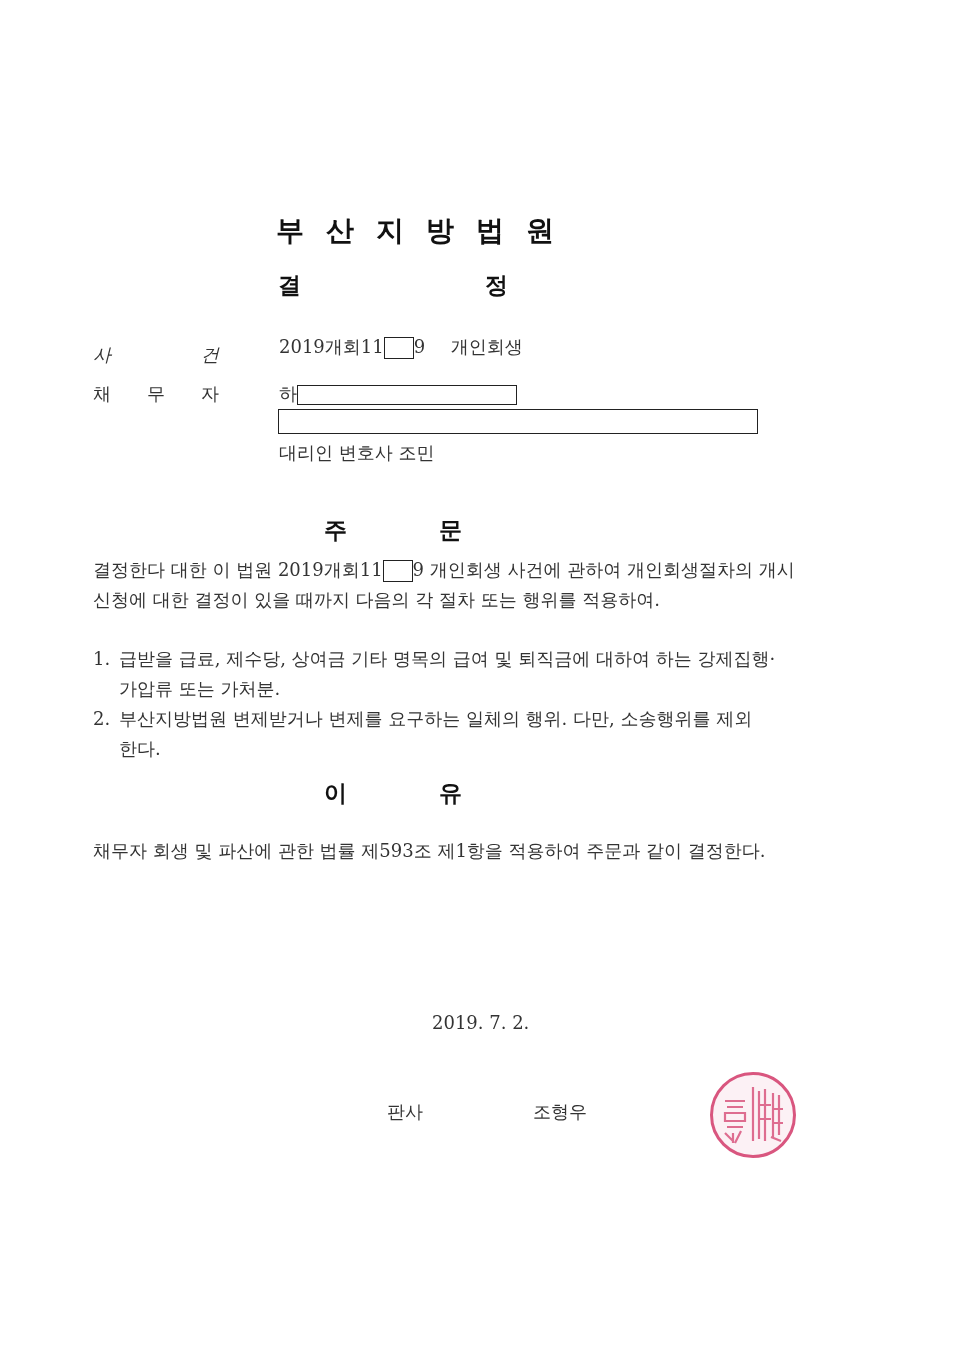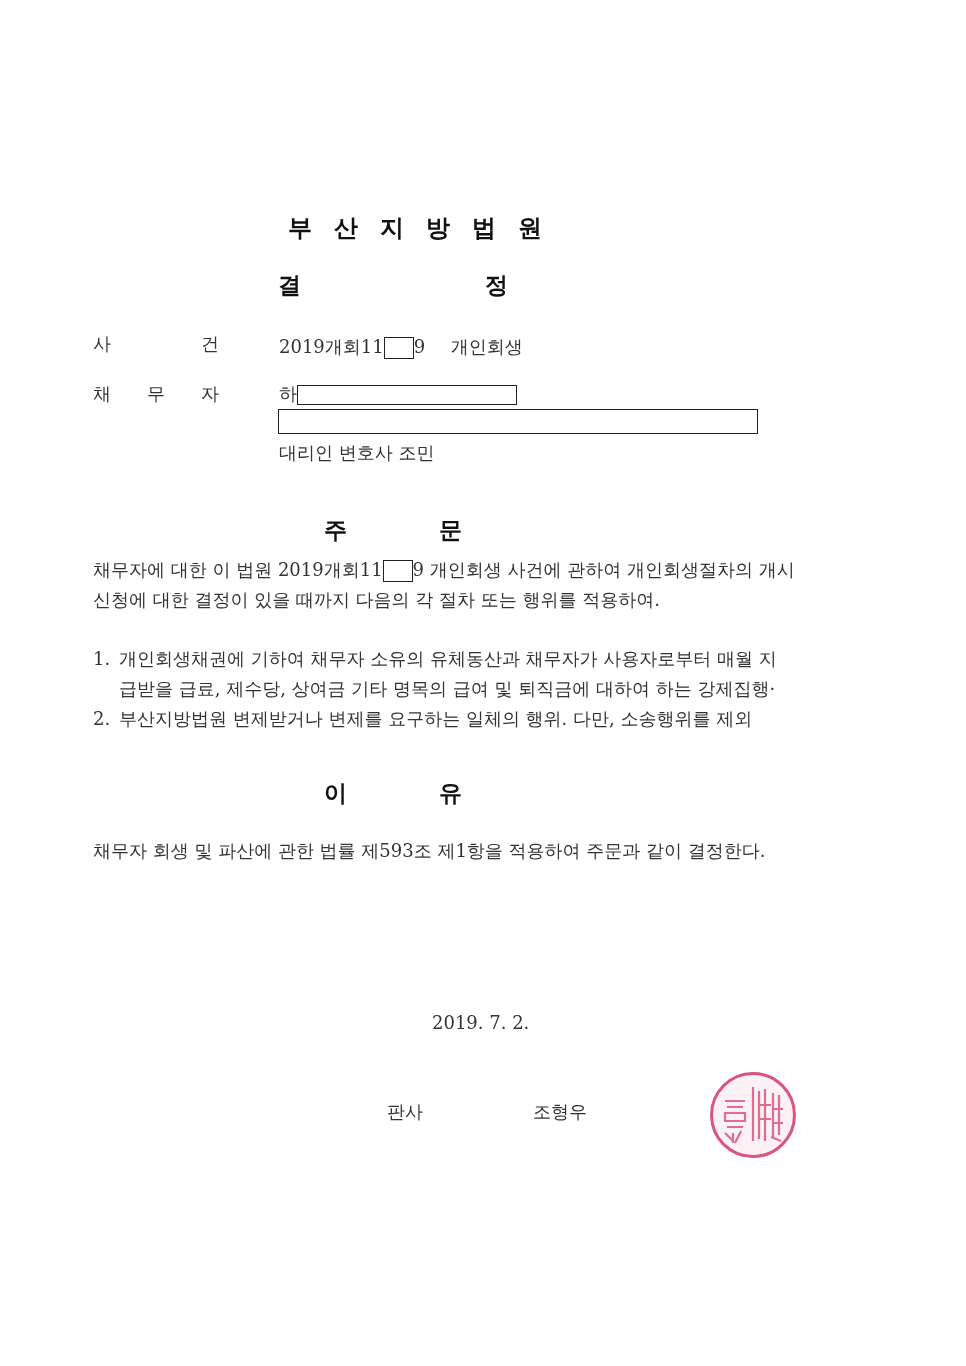--- a/index.html
+++ b/index.html
@@ -5,21 +5,21 @@
     html, body { margin: 0; padding: 0; background: #ffffff; }
     body {
       width: 966px; height: 1366px; position: relative; overflow: hidden;
       font-family: "DejaVu Serif", "Liberation Serif", serif;
       color: #222;
     }
     .abs { position: absolute; white-space: nowrap; }
     .court {
       left: 0; width: 842px; top: 212px; text-align: center;
       font-family: "DejaVu Sans", "Liberation Sans", sans-serif;
-      font-weight: bold; font-size: 24px; letter-spacing: 22px; color: #111;
+      font-weight: bold; font-size: 28px; letter-spacing: 22px; color: #111;
       padding-left: 10px; box-sizing: border-box;
     }
     .heading {
       left: 0; width: 786px; text-align: center;
       font-family: "DejaVu Sans", "Liberation Sans", sans-serif;
       font-weight: bold; font-size: 23px; color: #111;
     }
     .heading span { display: inline-block; }
     .heading .gap { width: 92px; }
     .lbl { font-size: 18px; color: #333; }
@@ -40,21 +40,21 @@
 <body>
 
 <div>
 
   <div class="abs court">부산지방법원</div>
 
   <div class="abs heading" style="top:270px;">
     <span>결</span><span class="gap"></span><span class="gap"></span><span>정</span>
   </div>
 
-  <div class="abs lbl" style="left:93px; top:332px;">
+  <div class="abs lbl" style="left:93px; top:343px;font-style:italic;">
     <span style="display:inline-block;width:108px;">사</span><span>건</span>
   </div>
   <div class="abs val" style="left:279px; top:335px;">
     <span>2019개회11</span><span class="redact" style="width:28px;height:20px;"></span><span>9</span>
     <span style="display:inline-block;width:14px;"></span>
     <span>개인회생</span>
   </div>
 
   <div class="abs lbl lbl-spaced" style="left:93px; top:382px;">
     <span>채</span><span>무</span><span style="width:auto;">자</span>
@@ -63,33 +63,34 @@
     <span>하</span><span class="redact" style="width:218px;height:18px;"></span>
   </div>
   <div class="abs redact" style="left:278px; top:409px; width:478px; height:23px;"></div>
   <div class="abs val" style="left:279px; top:441px;">대리인 변호사 조민</div>
 
   <div class="abs heading" style="top:515px;text-align:center;">
     <span>주</span><span class="gap"></span><span>문</span>
   </div>
 
   <div class="abs para" style="top:555px;">
-    <p><span>채무자에 대한 이 법원 2019개회11</span><span class="redact" style="width:28px;height:20px;"></span><span>9 개인회생 사건에 관하여 개인회생절차의 개시</span></p>
+    <p><span>결정한다 대한 이 법원 2019개회11</span><span class="redact" style="width:28px;height:20px;"></span><span>9 개인회생 사건에 관하여 개인회생절차의 개시</span></p>
     <p>신청에 대한 결정이 있을 때까지 다음의 각 절차 또는 행위를 적용하여.</p>
   </div>
 
   <div class="abs para" style="top:644px;">
     <div class="item">
       <span class="num">1.</span>
-      <p>개인회생채권에 기하여 채무자 소유의 유체동산과 채무자가 사용자로부터 매월 지</p>
       <p>급받을 급료, 제수당, 상여금 기타 명목의 급여 및 퇴직금에 대하여 하는 강제집행·</p>
+      <p>가압류 또는 가처분.</p>
     </div>
     <div class="item">
       <span class="num">2.</span>
       <p>부산지방법원 변제받거나 변제를 요구하는 일체의 행위. 다만, 소송행위를 제외</p>
+      <p>한다.</p>
     </div>
   </div>
 
   <div class="abs heading" style="top:778px;">
     <span>이</span><span class="gap"></span><span>유</span>
   </div>
   <div class="abs para" style="top:836px;">
     <p>채무자 회생 및 파산에 관한 법률 제593조 제1항을 적용하여 주문과 같이 결정한다.</p>
   </div>
 

